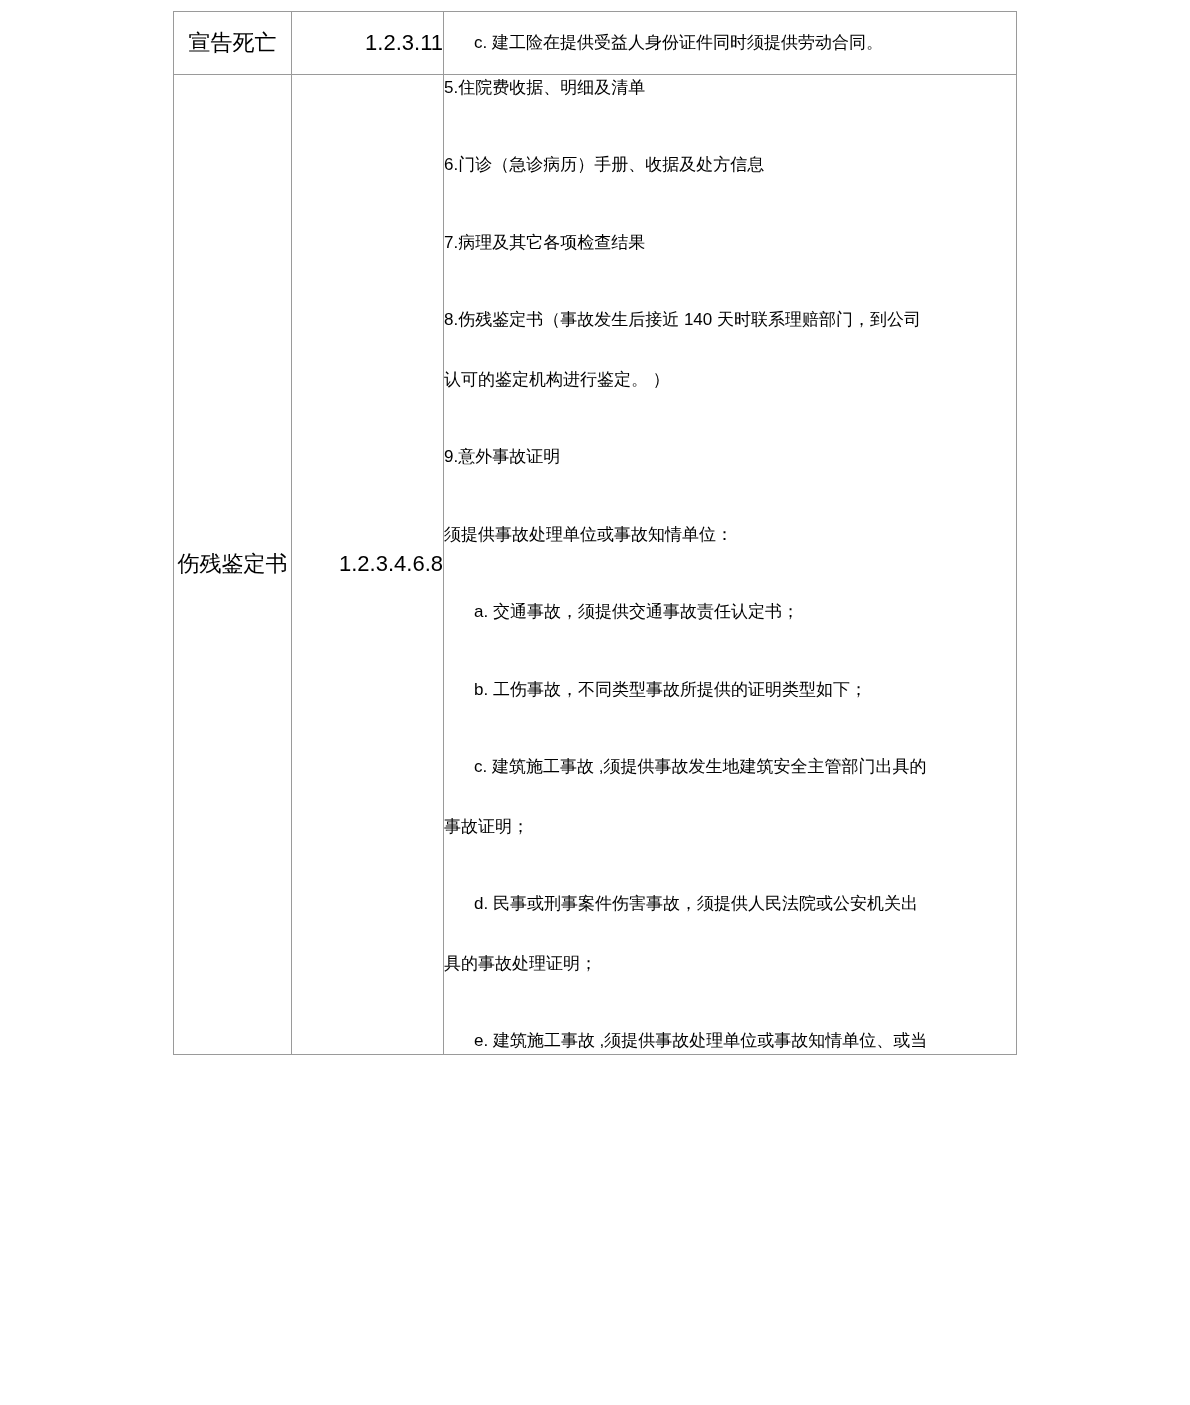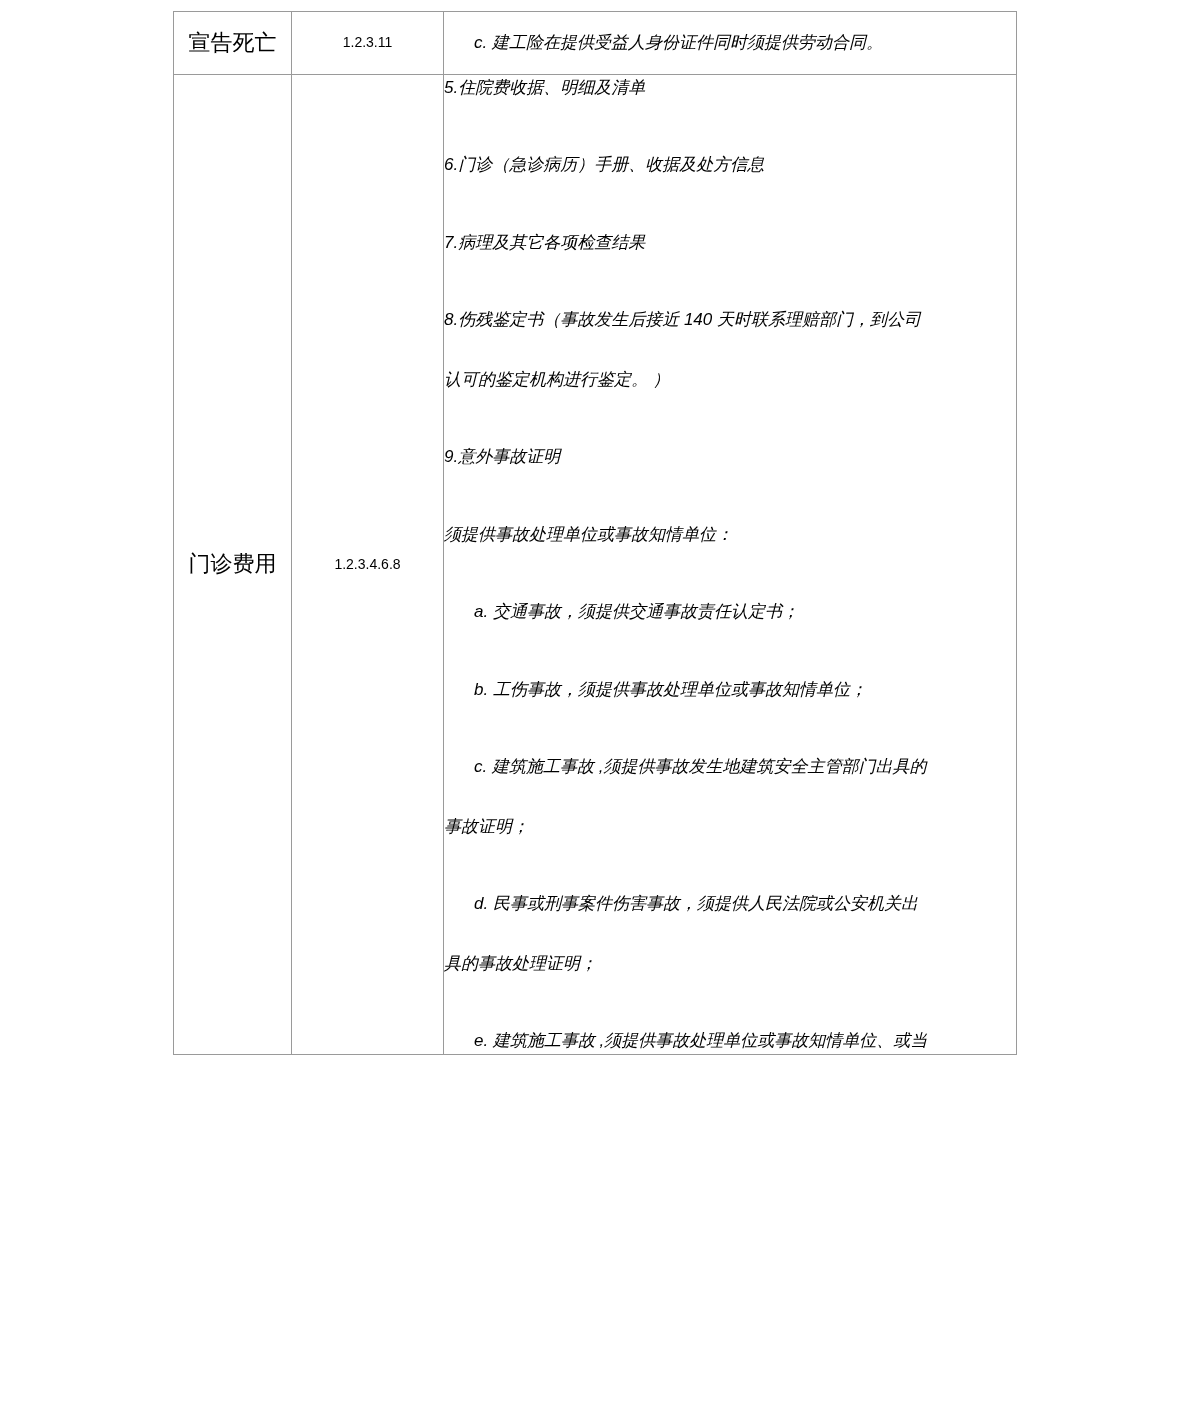--- a/index.html
+++ b/index.html
@@ -38,41 +38,40 @@
   col.c-body { width: 573px; }
 
   .cell-name {
     text-align: center;
     font-size: 22px;
     line-height: 1.35;
     padding: 4px 2px;
     white-space: nowrap;
   }
   .cell-code {
-    text-align: center;
-    font-size: 14px;
+    text-align: right;
+    font-size: 22px;
     line-height: 1.35;
     padding: 4px 2px 4px 3px;
     white-space: nowrap;
     margin-left: 25px;
   }
   .cell-body {
     padding: 10px 12px 10px 14px;
     font-size: 17px;
     line-height: 1.5;
     text-align: left;
   }
   .row-1 .cell-body { padding-top: 18px; padding-bottom: 18px; }
   .row-2 .cell-body { padding-top: 22px; padding-bottom: 22px; }
 
   .indent-1 { text-indent: 30px; }
   .para {
     margin: 0 0 0 0;
     padding: 0;
-    font-style: italic;
   }
   .spaced {
     margin-bottom: 52px;
   }
   .spaced-sm {
     margin-bottom: 34px;
   }
   .body-list .para:last-child { margin-bottom: 0; }
   .wrapline { text-indent: 0; }
 </style>
@@ -93,33 +92,33 @@
         <td class="cell-code">1.2.3.11</td>
         <td class="cell-body">
           <div class="body-list">
             <p class="para indent-1">c. 建工险在提供受益人身份证件同时须提供劳动合同。</p>
           </div>
         </td>
       </tr>
 
 
       <tr class="row-3">
-        <td class="cell-name">门诊费用</td>
+        <td class="cell-name">伤残鉴定书</td>
         <td class="cell-code">1.2.3.4.6.8</td>
         <td class="cell-body">
           <div class="body-list">
             <p class="para spaced">5.住院费收据、明细及清单</p>
             <p class="para spaced">6.门诊（急诊病历）手册、收据及处方信息</p>
             <p class="para spaced">7.病理及其它各项检查结果</p>
             <p class="para spaced-sm">8.伤残鉴定书（事故发生后接近 140 天时联系理赔部门，到公司</p>
             <p class="para spaced wrapline">认可的鉴定机构进行鉴定。 ）</p>
             <p class="para spaced">9.意外事故证明</p>
             <p class="para spaced">须提供事故处理单位或事故知情单位：</p>
             <p class="para spaced indent-1">a. 交通事故，须提供交通事故责任认定书；</p>
-            <p class="para spaced indent-1">b. 工伤事故，须提供事故处理单位或事故知情单位；</p>
+            <p class="para spaced indent-1">b. 工伤事故，不同类型事故所提供的证明类型如下；</p>
             <p class="para spaced-sm indent-1">c. 建筑施工事故 ,须提供事故发生地建筑安全主管部门出具的</p>
             <p class="para spaced wrapline">事故证明；</p>
             <p class="para spaced-sm indent-1">d. 民事或刑事案件伤害事故，须提供人民法院或公安机关出</p>
             <p class="para spaced wrapline">具的事故处理证明；</p>
             <p class="para indent-1">e. 建筑施工事故 ,须提供事故处理单位或事故知情单位、或当</p>
           </div>
         </td>
       </tr>
     </tbody>
   </table>

